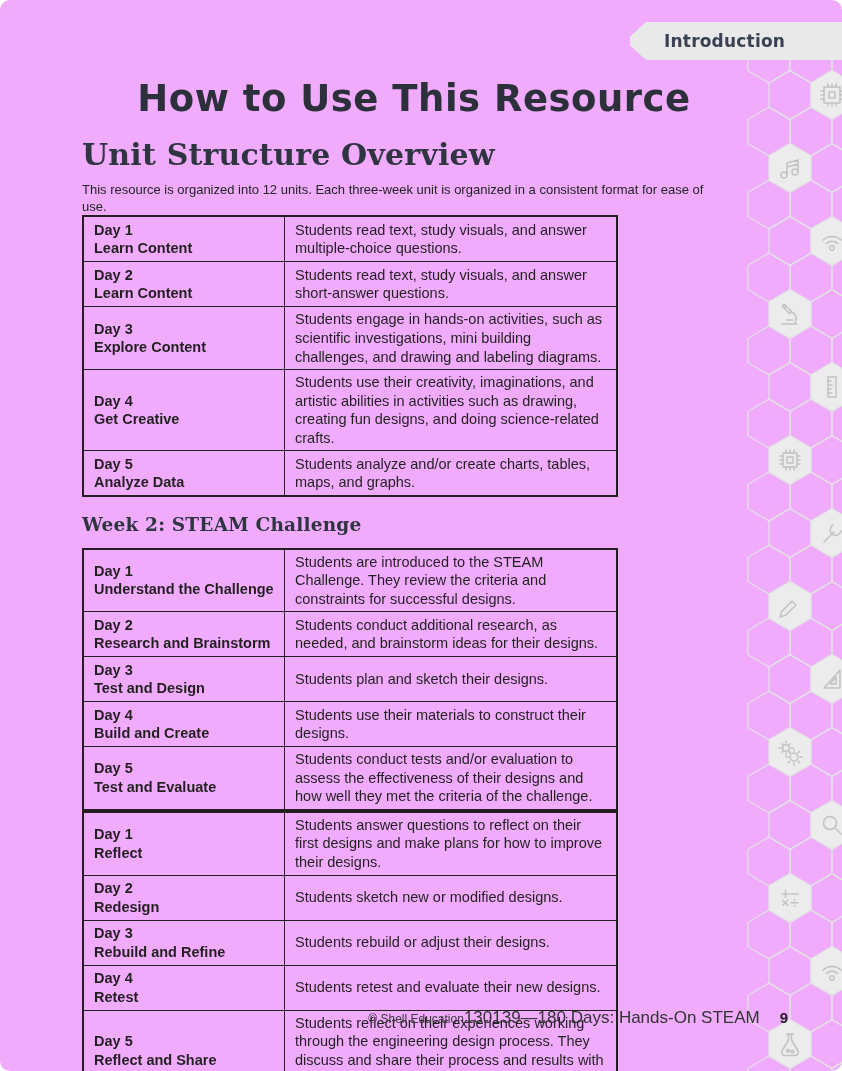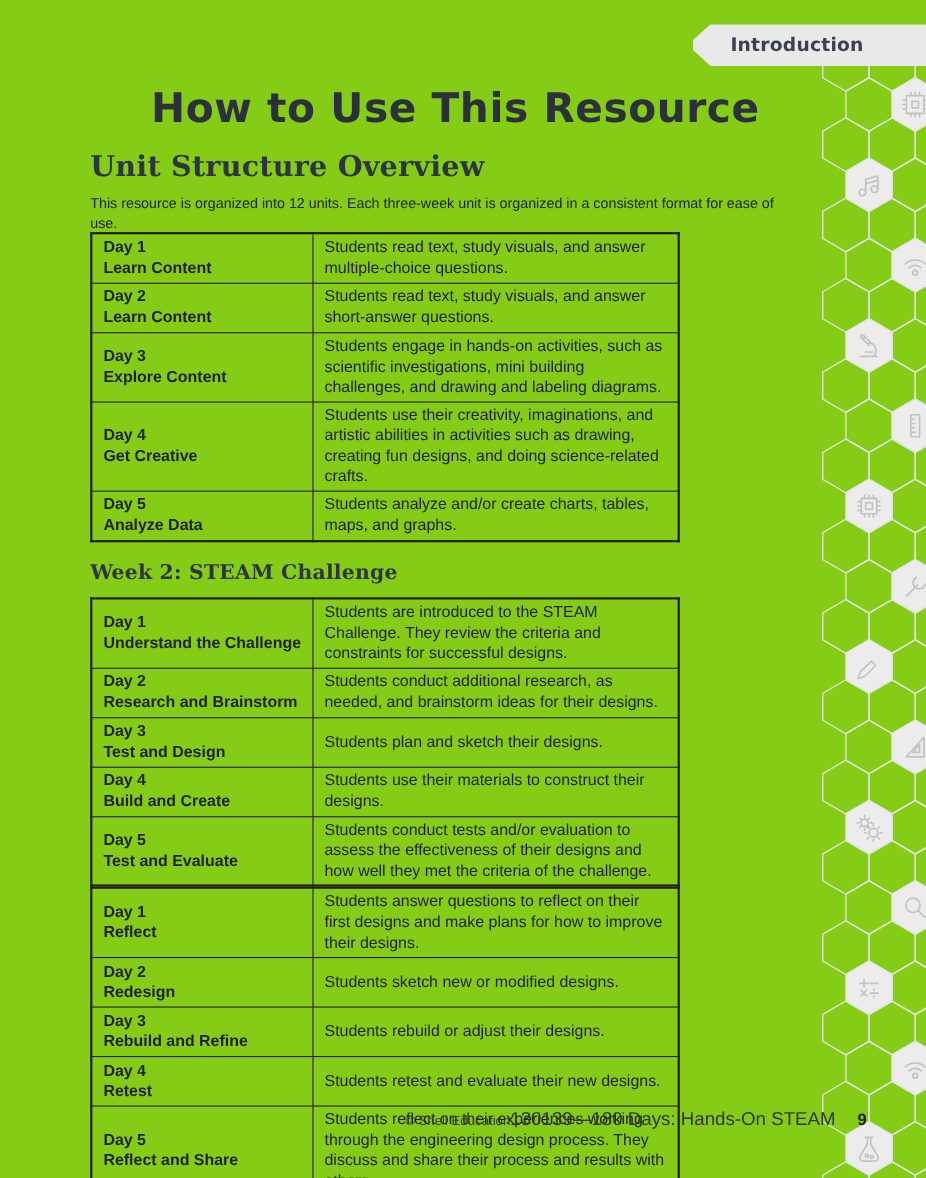--- a/index.html
+++ b/index.html
@@ -1,22 +1,23 @@
 <!DOCTYPE html>
 <html><head>
 <meta charset="utf-8">
 <style>
   html,body{margin:0;padding:0;}
   .page{
     position:relative;
     width:842px;height:1071px;
-    background:#84cc16;
+    background:#f0abfc;
     overflow:hidden;
     font-family:"Liberation Sans",sans-serif;
     color:#262626;
+    border-radius:10px;
   }
   
   #hexLayer{position:absolute;left:0;top:0;z-index:0;}
   
   .tab{
     position:absolute;top:22px;right:0;z-index:3;
     height:38px;width:212px;
     background:#e9e9ea;
     clip-path:polygon(16px 0, 100% 0, 100% 100%, 16px 100%, 0 62%, 0 38%);
     display:flex;align-items:center;
@@ -30,21 +31,21 @@
   h1.page-title{
     margin:80px 0 0 0;
     text-align:center;
     font-family:"DejaVu Sans",sans-serif;
     font-weight:800;font-size:37px;line-height:1.05;
     color:#2b303b;letter-spacing:.5px;
   }
   h2.section-heading{
     margin:19px 0 0 0;
     font-family:"DejaVu Serif",serif;
-    font-weight:bold;font-size:26px;line-height:1.1;
+    font-weight:bold;font-size:30px;line-height:1.1;
     color:#2e3440;letter-spacing:.2px;
   }
   p.intro{
     margin:10px 0 0 0;
     font-size:13px;line-height:1.33;color:#232323;
     max-width:640px;
   }
   h3.week-heading{
     margin:18px 0 12px 0;
     font-family:"DejaVu Serif",serif;

